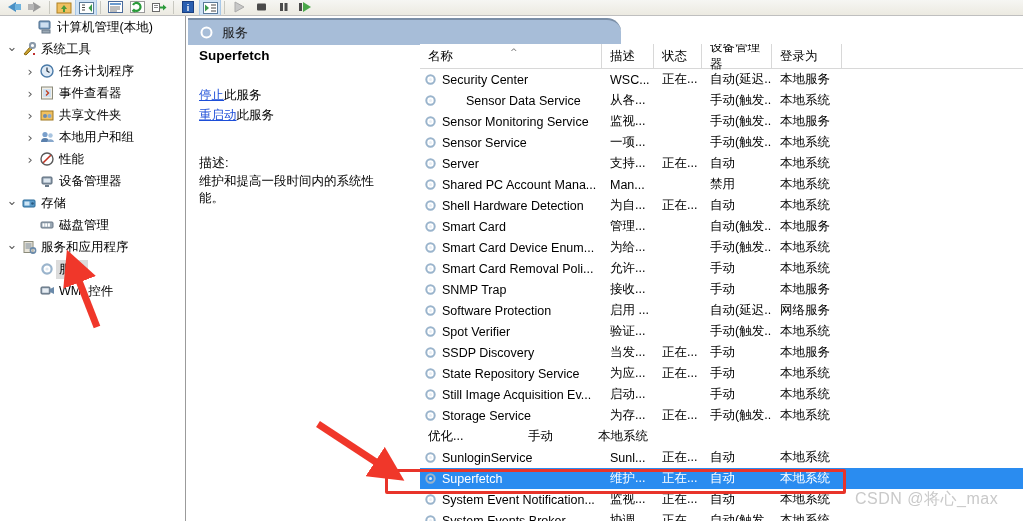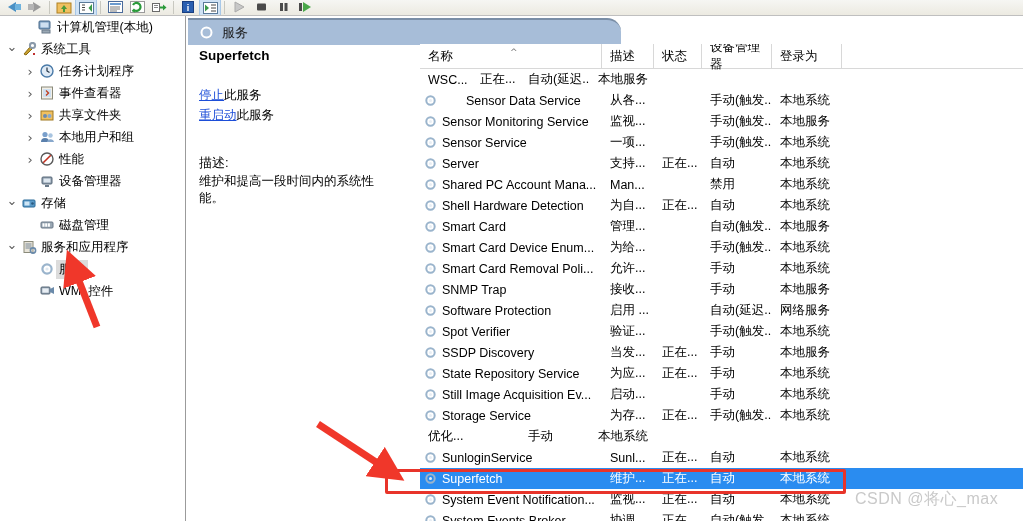--- a/index.html
+++ b/index.html
@@ -415,20 +415,29 @@
         </div>
         <div class="hcell" style="width: 70px; min-width: 70px;">
           <span>登录为</span>
         </div>
         <div class="hcell" style="width: 205px; min-width: 205px;">
           <span></span>
         </div>
       </div>
     <div id="list-rows">
         <div class="row">
+          <div class="cell c-name" style="width: 182px; min-width: 182px;">
+            <span class="svc-ico">
+              <svg width="13" height="13" viewBox="0 0 13 13">
+                <circle cx="6.5" cy="6.5" r="4.2" fill="none" stroke="#9ab4cc" stroke-width="2"></circle>
+                <circle cx="6.5" cy="6.5" r="1.5" fill="#e8eef4"></circle>
+              </svg>
+            </span>
+            <span>Security Center</span>
+          </div>
           <div class="cell c-other" style="width: 52px; min-width: 52px;">
             <span>WSC...</span>
           </div>
           <div class="cell c-other" style="width: 48px; min-width: 48px;">
             <span>正在...</span>
           </div>
           <div class="cell c-other" style="width: 70px; min-width: 70px;">
             <span>自动(延迟...</span>
           </div>
           <div class="cell c-other" style="width: 70px; min-width: 70px;">

